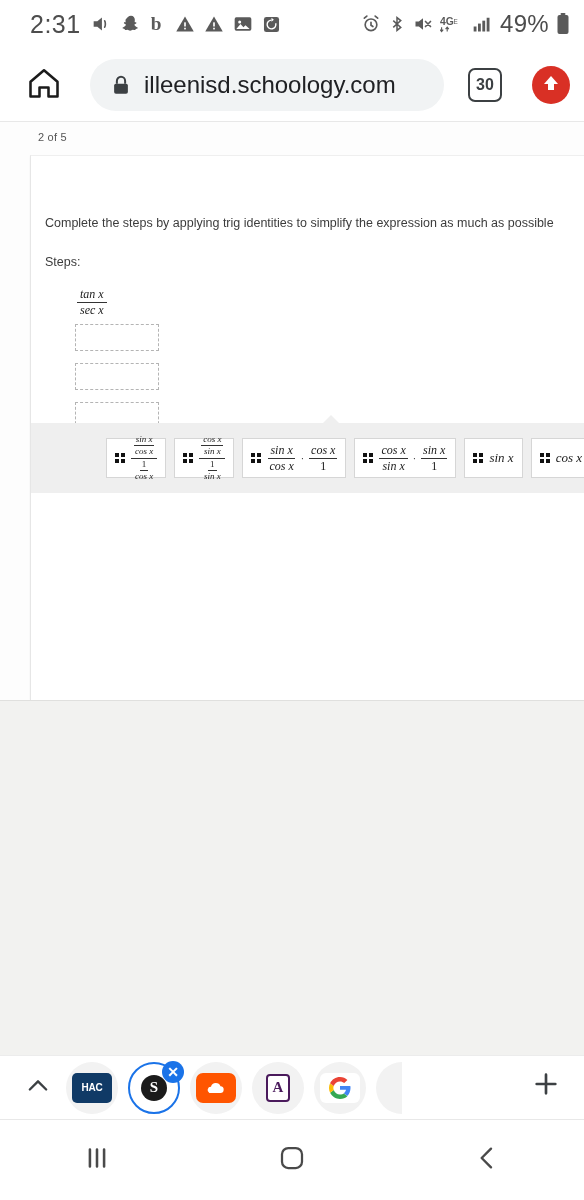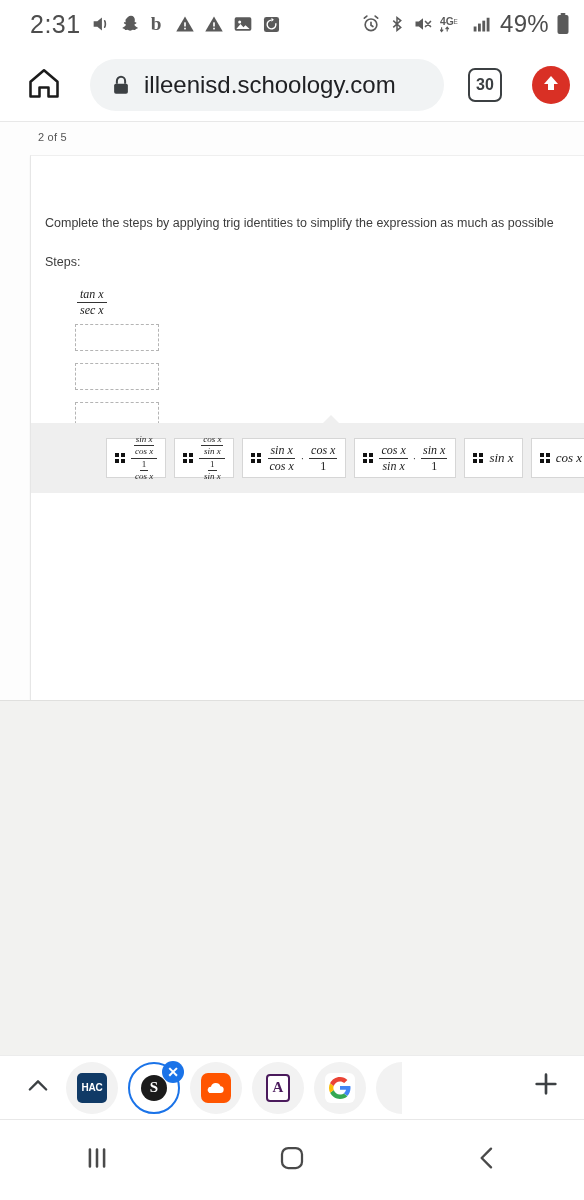--- a/index.html
+++ b/index.html
@@ -167,21 +167,21 @@
   .tabitem {
     position:relative; width:52px; height:52px; border-radius:50%;
     background:#f2f2f2; display:flex; align-items:center; justify-content:center; flex:0 0 auto;
   }
   .tabitem.active { background:#ffffff; border:2.5px solid #1a73e8; }
   .tab-close {
     position:absolute; top:-3px; right:-6px; width:22px; height:22px; border-radius:50%;
     background:#1a73e8; color:#fff; display:flex; align-items:center; justify-content:center;
     font-size:14px; line-height:1; font-weight:bold;
   }
-  .tabicon { width:30px; height:30px; border-radius:6px; display:flex; align-items:center; justify-content:center;
+  .tabicon { width:40px; height:30px; border-radius:6px; display:flex; align-items:center; justify-content:center;
              font-size:11px; font-weight:bold; color:#fff; }
   .plusbtn { width:56px; display:flex; align-items:center; justify-content:center; flex:0 0 auto;
              font-size:34px; color:#3c4043; font-weight:300; }
   .tab-partial { width:26px; height:52px; border-radius:26px 0 0 26px; background:#f2f2f2; flex:0 0 auto; overflow:hidden; }
 
   
   .navbar {
     position:absolute; left:0; top:1119px; width:584px; height:81px;
     background:#ffffff; border-top:1px solid #e8e8e8;
     display:flex; align-items:center; justify-content:space-around;

